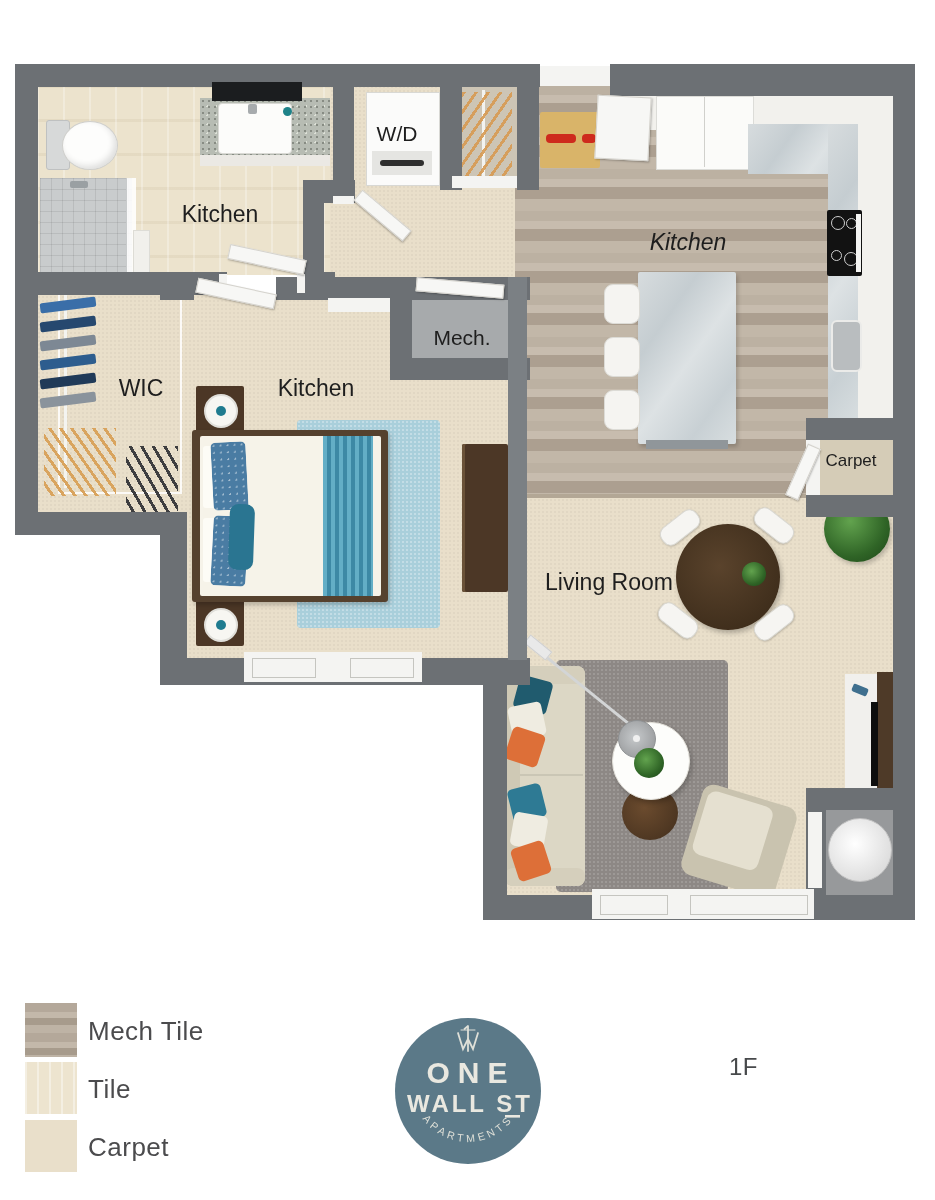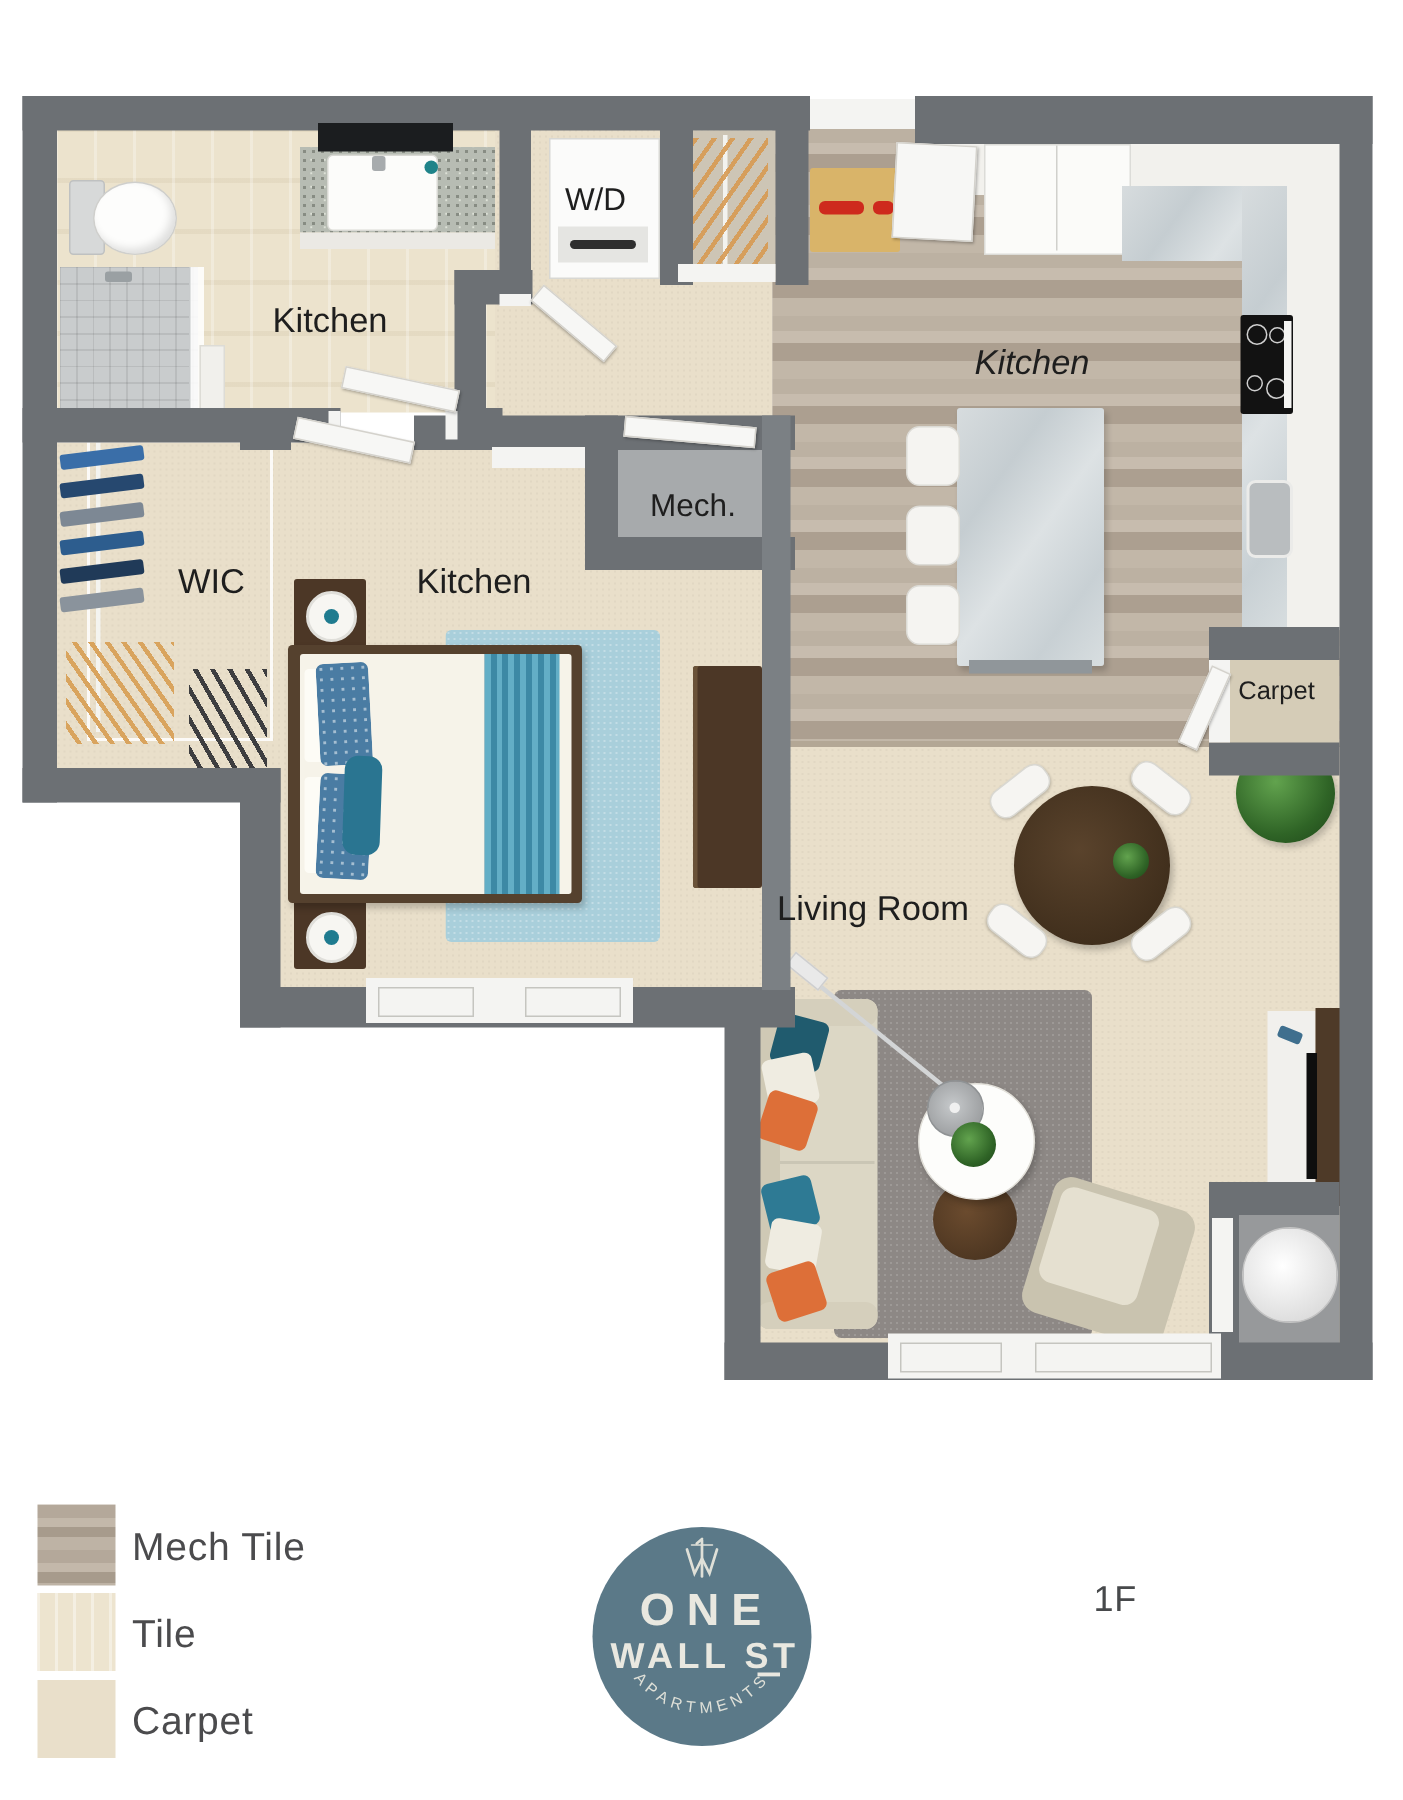--- a/index.html
+++ b/index.html
@@ -232,21 +232,21 @@
   <div class="door" style="left:416px;top:281px;width:86px;height:12px;transform:rotate(5deg);"></div>
   <div class="door" style="left:796px;top:444px;width:12px;height:54px;transform:rotate(24deg);"></div>
 
   <div class="label" style="left:220px;top:214px;">Kitchen</div>
   <div class="label" style="left:397px;top:134px;font-size:21px;z-index:7;">W/D</div>
   <div class="label" style="left:688px;top:242px;font-style:italic;">Kitchen</div>
   <div class="label" style="left:141px;top:388px;">WIC</div>
   <div class="label" style="left:316px;top:388px;">Kitchen</div>
   <div class="label" style="left:462px;top:338px;font-size:21px;">Mech.</div>
   <div class="label" style="left:851px;top:461px;font-size:17px;">Carpet</div>
-  <div class="label" style="left:582px;top:582px;margin-top:24px;">Living Room</div>
+  <div class="label" style="left:609px;top:582px;">Living Room</div>
 </div>
 
 <div class="abs" style="left:0;top:995px;width:300px;height:190px;">
   <div class="legend-row" style="left:0;top:8px;width:300px;height:54px;">
     <div class="swatch" style="left:25px;top:0;height:54px;background:repeating-linear-gradient(180deg,#b4a89a 0 9px,#c3b8aa 9px 15px,#a79b8c 15px 22px,#beb3a5 22px 30px);"></div>
     <div class="legend-label" style="top:13px;">Mech Tile</div>
   </div>
   <div class="legend-row" style="left:0;top:67px;width:300px;height:52px;">
     <div class="swatch" style="left:25px;top:0;background:#ede4cf;background-image:repeating-linear-gradient(90deg,rgba(255,255,255,.4) 0 2px,transparent 2px 12px);"></div>
     <div class="legend-label" style="top:12px;">Tile</div>

